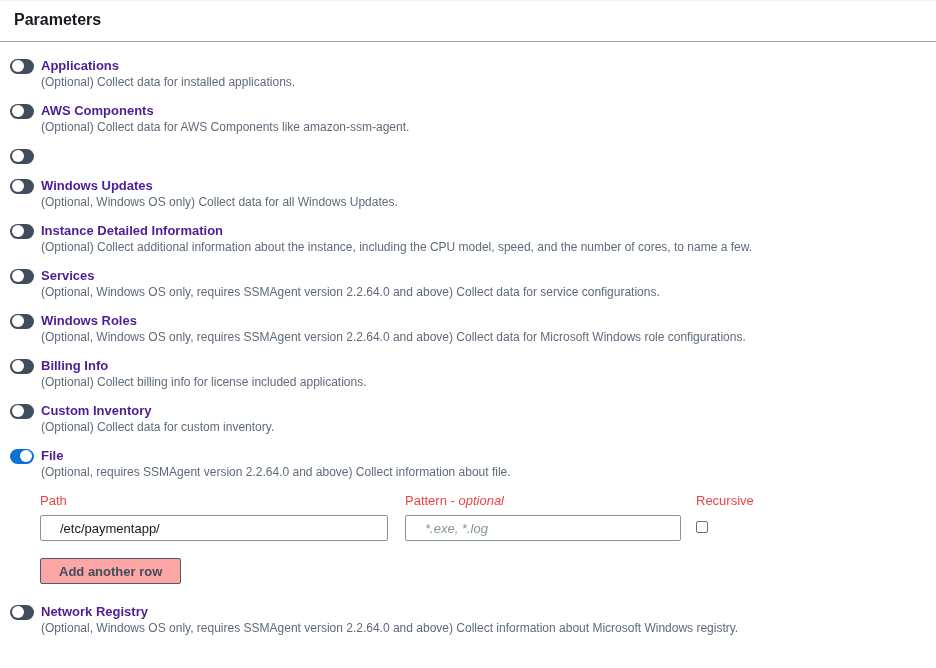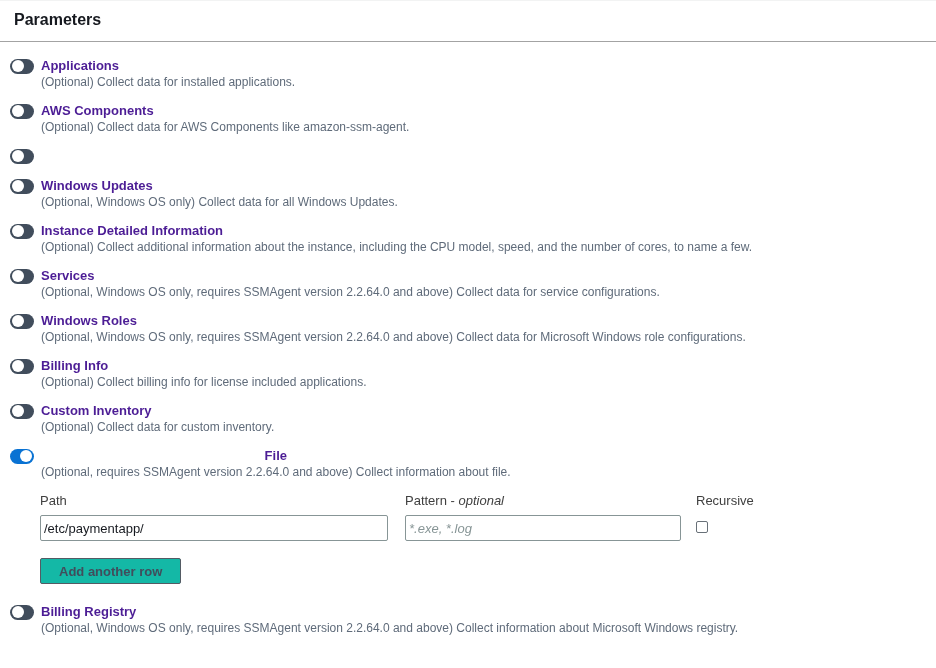--- a/index.html
+++ b/index.html
@@ -18,21 +18,21 @@
     border-bottom: 1px solid #a3a3a3;
   }
   .panel-header h2 {
     margin: 0;
     font-size: 16px;
     font-weight: 700;
     color: #16191f;
   }
   .rows { padding: 16px 14px 0 10px; }
   .row { display: flex; align-items: flex-start; margin-bottom: 14px; }
-  .row.pre-gap { margin-top: 5px; text-align: center; }
+  .row.pre-gap { margin-top: 5px; }
   .toggle {
     flex: none;
     width: 24px;
     height: 15px;
     border-radius: 8px;
     background: #414d5c;
     position: relative;
     margin-top: 1px;
     cursor: pointer;
   }
@@ -61,30 +61,30 @@
     color: #5f6b7a;
   }
   .file-form { margin: 12px 0 20px 30px; }
   .form-grid { display: flex; align-items: flex-start; }
   .col-path { width: 348px; margin-right: 17px; }
   .col-pattern { width: 276px; margin-right: 15px; }
   .col-recursive { width: 80px; }
   .field-label {
     font-size: 13px;
     line-height: 15px;
-    color: #404040;
+    color: #ef4444;
     margin-bottom: 7px;
   }
   .field-label em { font-style: italic; }
   .text-input {
     width: 100%;
     height: 26px;
     border: 1px solid #879596;
     border-radius: 2px;
-    padding: 0 3px;
+    padding: 0 19px;
     font-size: 13px;
     font-family: "Liberation Sans", sans-serif;
     color: #16191f;
     background: #ffffff;
   }
   .text-input::placeholder { color: #879596; font-style: italic; }
   .checkbox {
     -webkit-appearance: none;
     appearance: none;
     width: 12px;
@@ -92,21 +92,21 @@
     border: 1px solid #687078;
     border-radius: 2px;
     background: #ffffff;
     margin: 6px 0 0 0;
     cursor: pointer;
   }
   .btn-secondary {
     margin-top: 17px;
     height: 26px;
     padding: 0 18px;
-    background: #14b8a6;
+    background: #fca5a5;
     border: 1px solid #545b64;
     border-radius: 2px;
     font-family: "Liberation Sans", sans-serif;
     font-size: 13px;
     font-weight: 700;
     color: #414d5c;
     cursor: pointer;
   }
 </style>
 </head>
@@ -231,19 +231,19 @@
         </div>
       </div>
       <button class="btn-secondary">Add another row</button>
     </div>
 
     <div class="row">
       <div class="toggle">
           <span class="knob"></span>
         </div>
       <div class="texts">
-        <div class="param-label">Billing Registry</div>
+        <div class="param-label">Network Registry</div>
         <div class="param-desc">(Optional, Windows OS only, requires SSMAgent version 2.2.64.0 and above) Collect information about Microsoft Windows registry.</div>
       </div>
     </div>
 
   </div>
 </div>
 
 </body></html>

